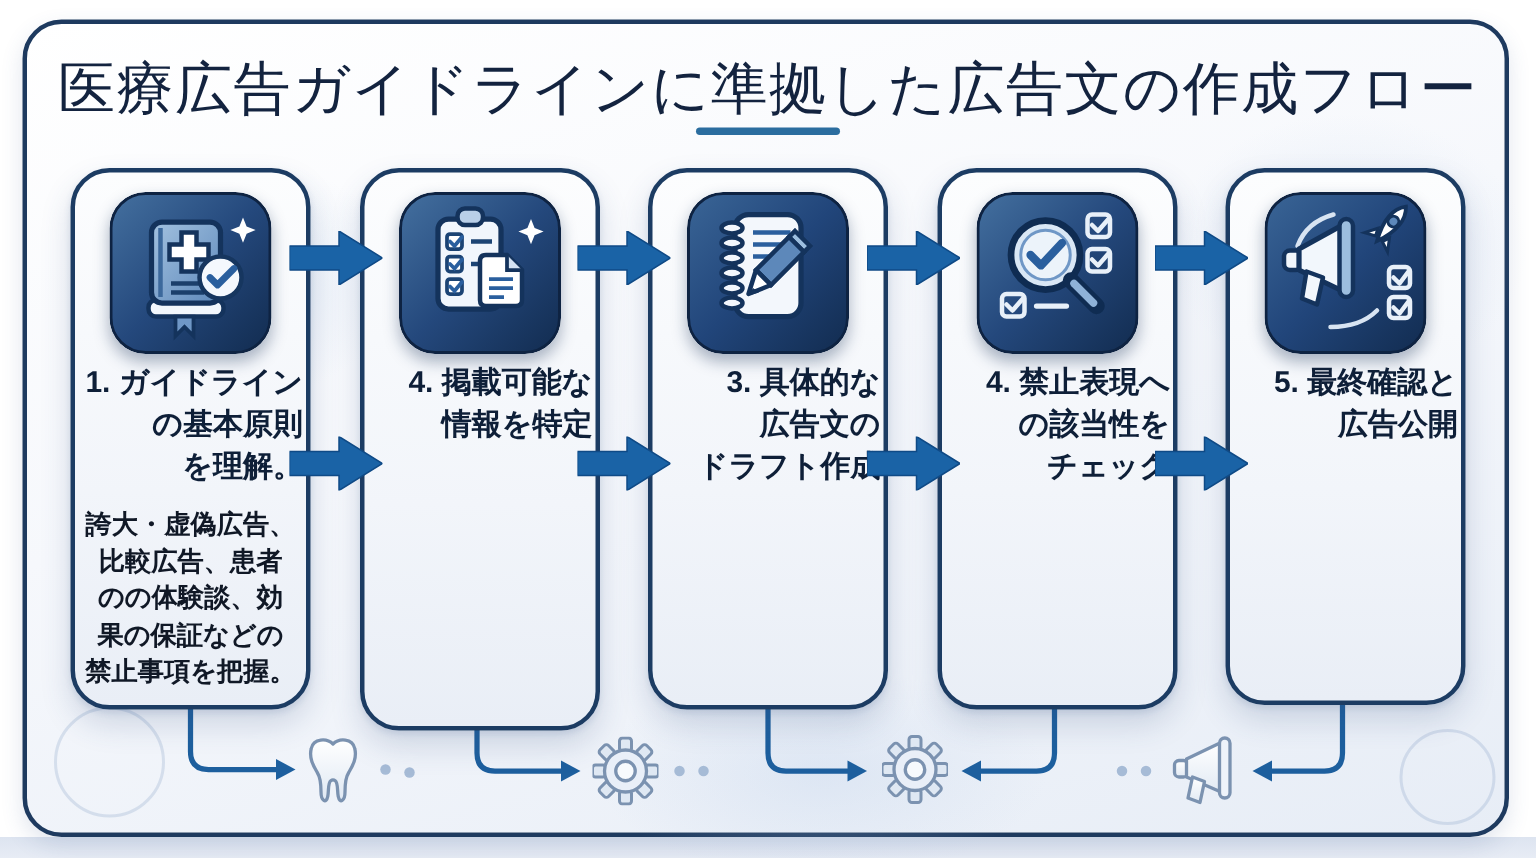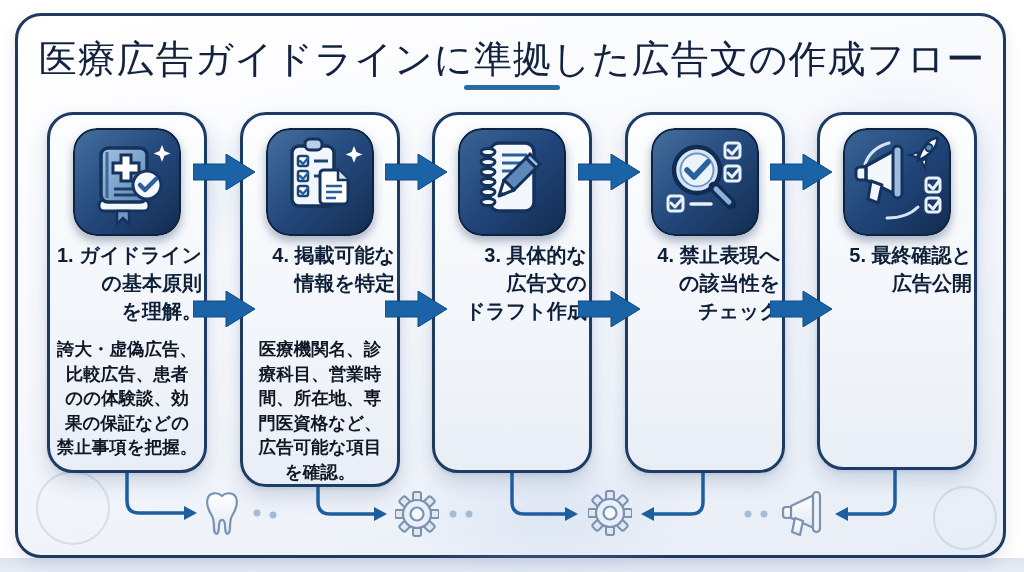--- a/index.html
+++ b/index.html
@@ -152,26 +152,20 @@
       <line x1="48" y1="48" x2="62" y2="48" stroke="#1c4474" stroke-width="3"></line>
       <path d="M54 46 q0 -4 4 -4 h14 l10 10 v20 q0 4 -4 4 h-20 q-4 0 -4 -4 Z" fill="#ffffff" stroke="#14335c" stroke-width="3"></path>
       <path d="M72 42 v10 h10" fill="#d4e2f2" stroke="#14335c" stroke-width="2.5"></path>
       <line x1="60" y1="58" x2="76" y2="58" stroke="#2a5f9e" stroke-width="2.5"></line>
       <line x1="60" y1="64" x2="76" y2="64" stroke="#2a5f9e" stroke-width="2.5"></line>
       <line x1="60" y1="70" x2="70" y2="70" stroke="#2a5f9e" stroke-width="2.5"></line>
       <path d="M88 18 l2.4 6 l6 2.4 l-6 2.4 l-2.4 6 l-2.4 -6 l-6 -2.4 l6 -2.4 Z" fill="#ffffff"></path>
     </svg>
     <div class="card-title">4. 掲載可能な
 情報を特定</div>
-    <div class="card-body">医療機関名、診
-療科目、営業時
-間、所在地、専
-門医資格など、
-広告可能な項目
-を確認。</div>
   </div>
 
   <div class="card card3">
     <svg class="tile" viewBox="0 0 108 108">
       <defs>
           <linearGradient id="tg3" x1="0" y1="0" x2="1" y2="1">
         <stop offset="0" stop-color="#3a6596"></stop>
             <stop offset="0.5" stop-color="#21457a"></stop>
             <stop offset="1" stop-color="#122c50"></stop>
       </linearGradient>

